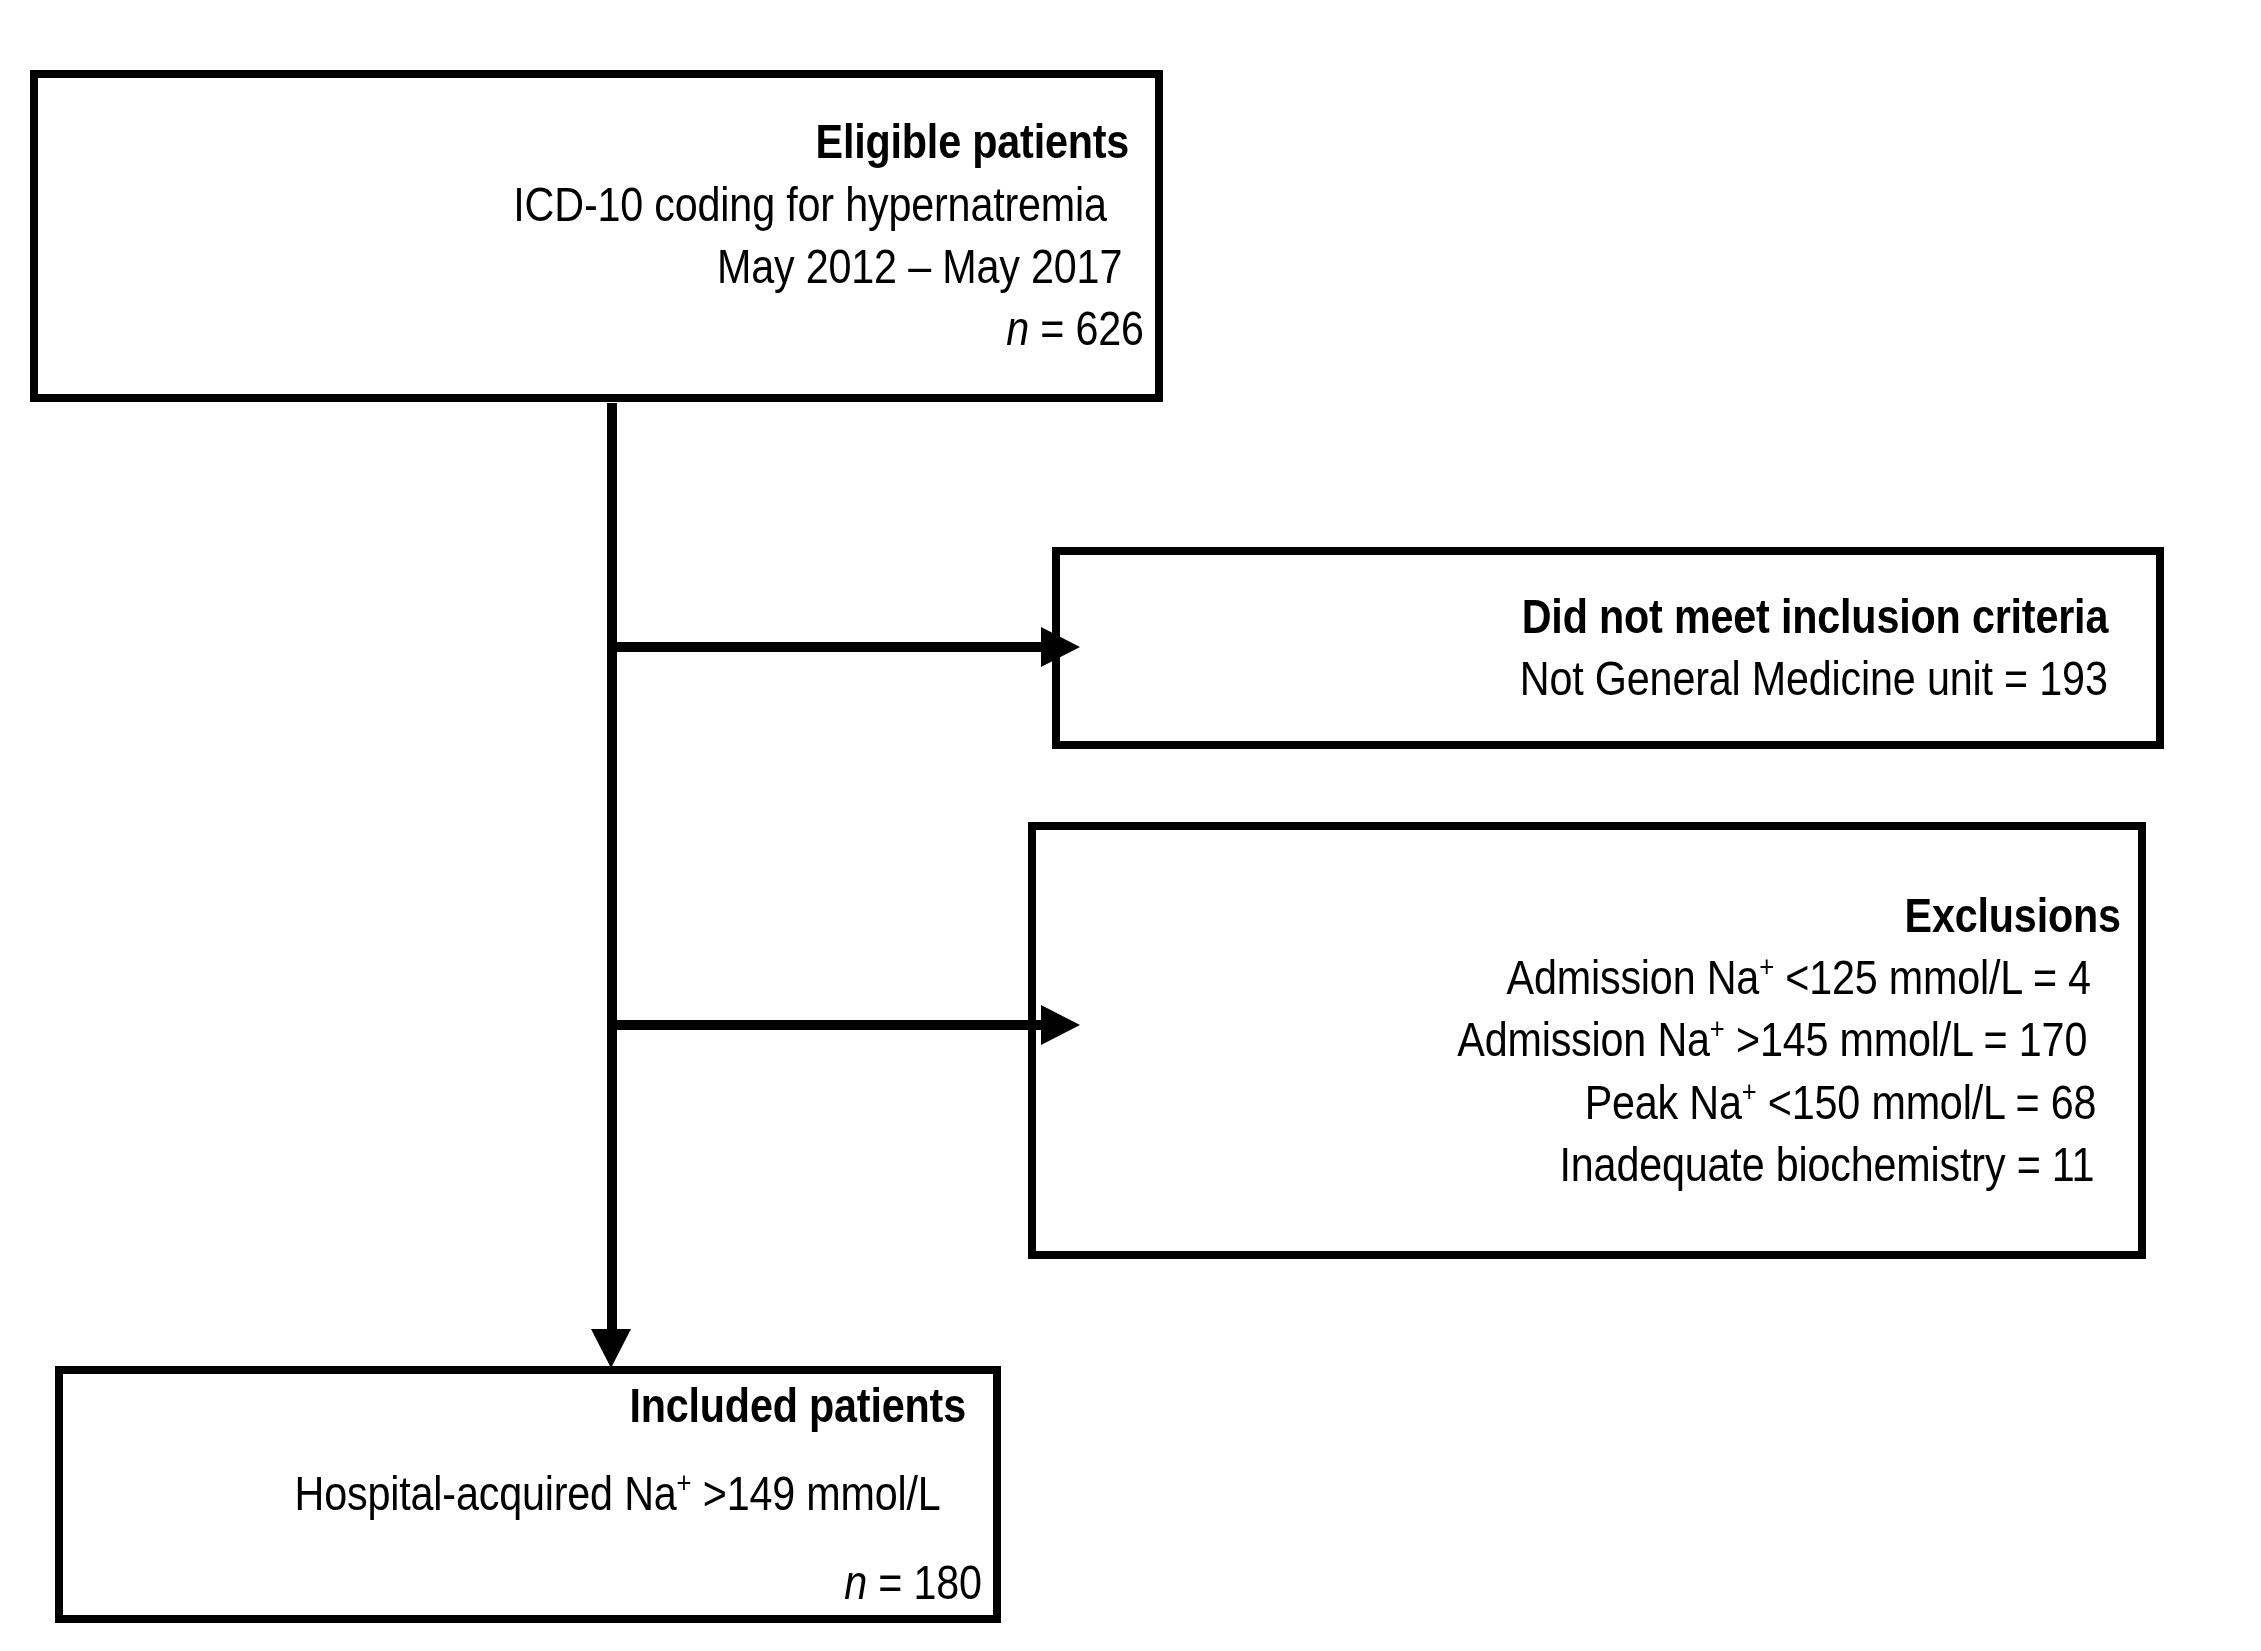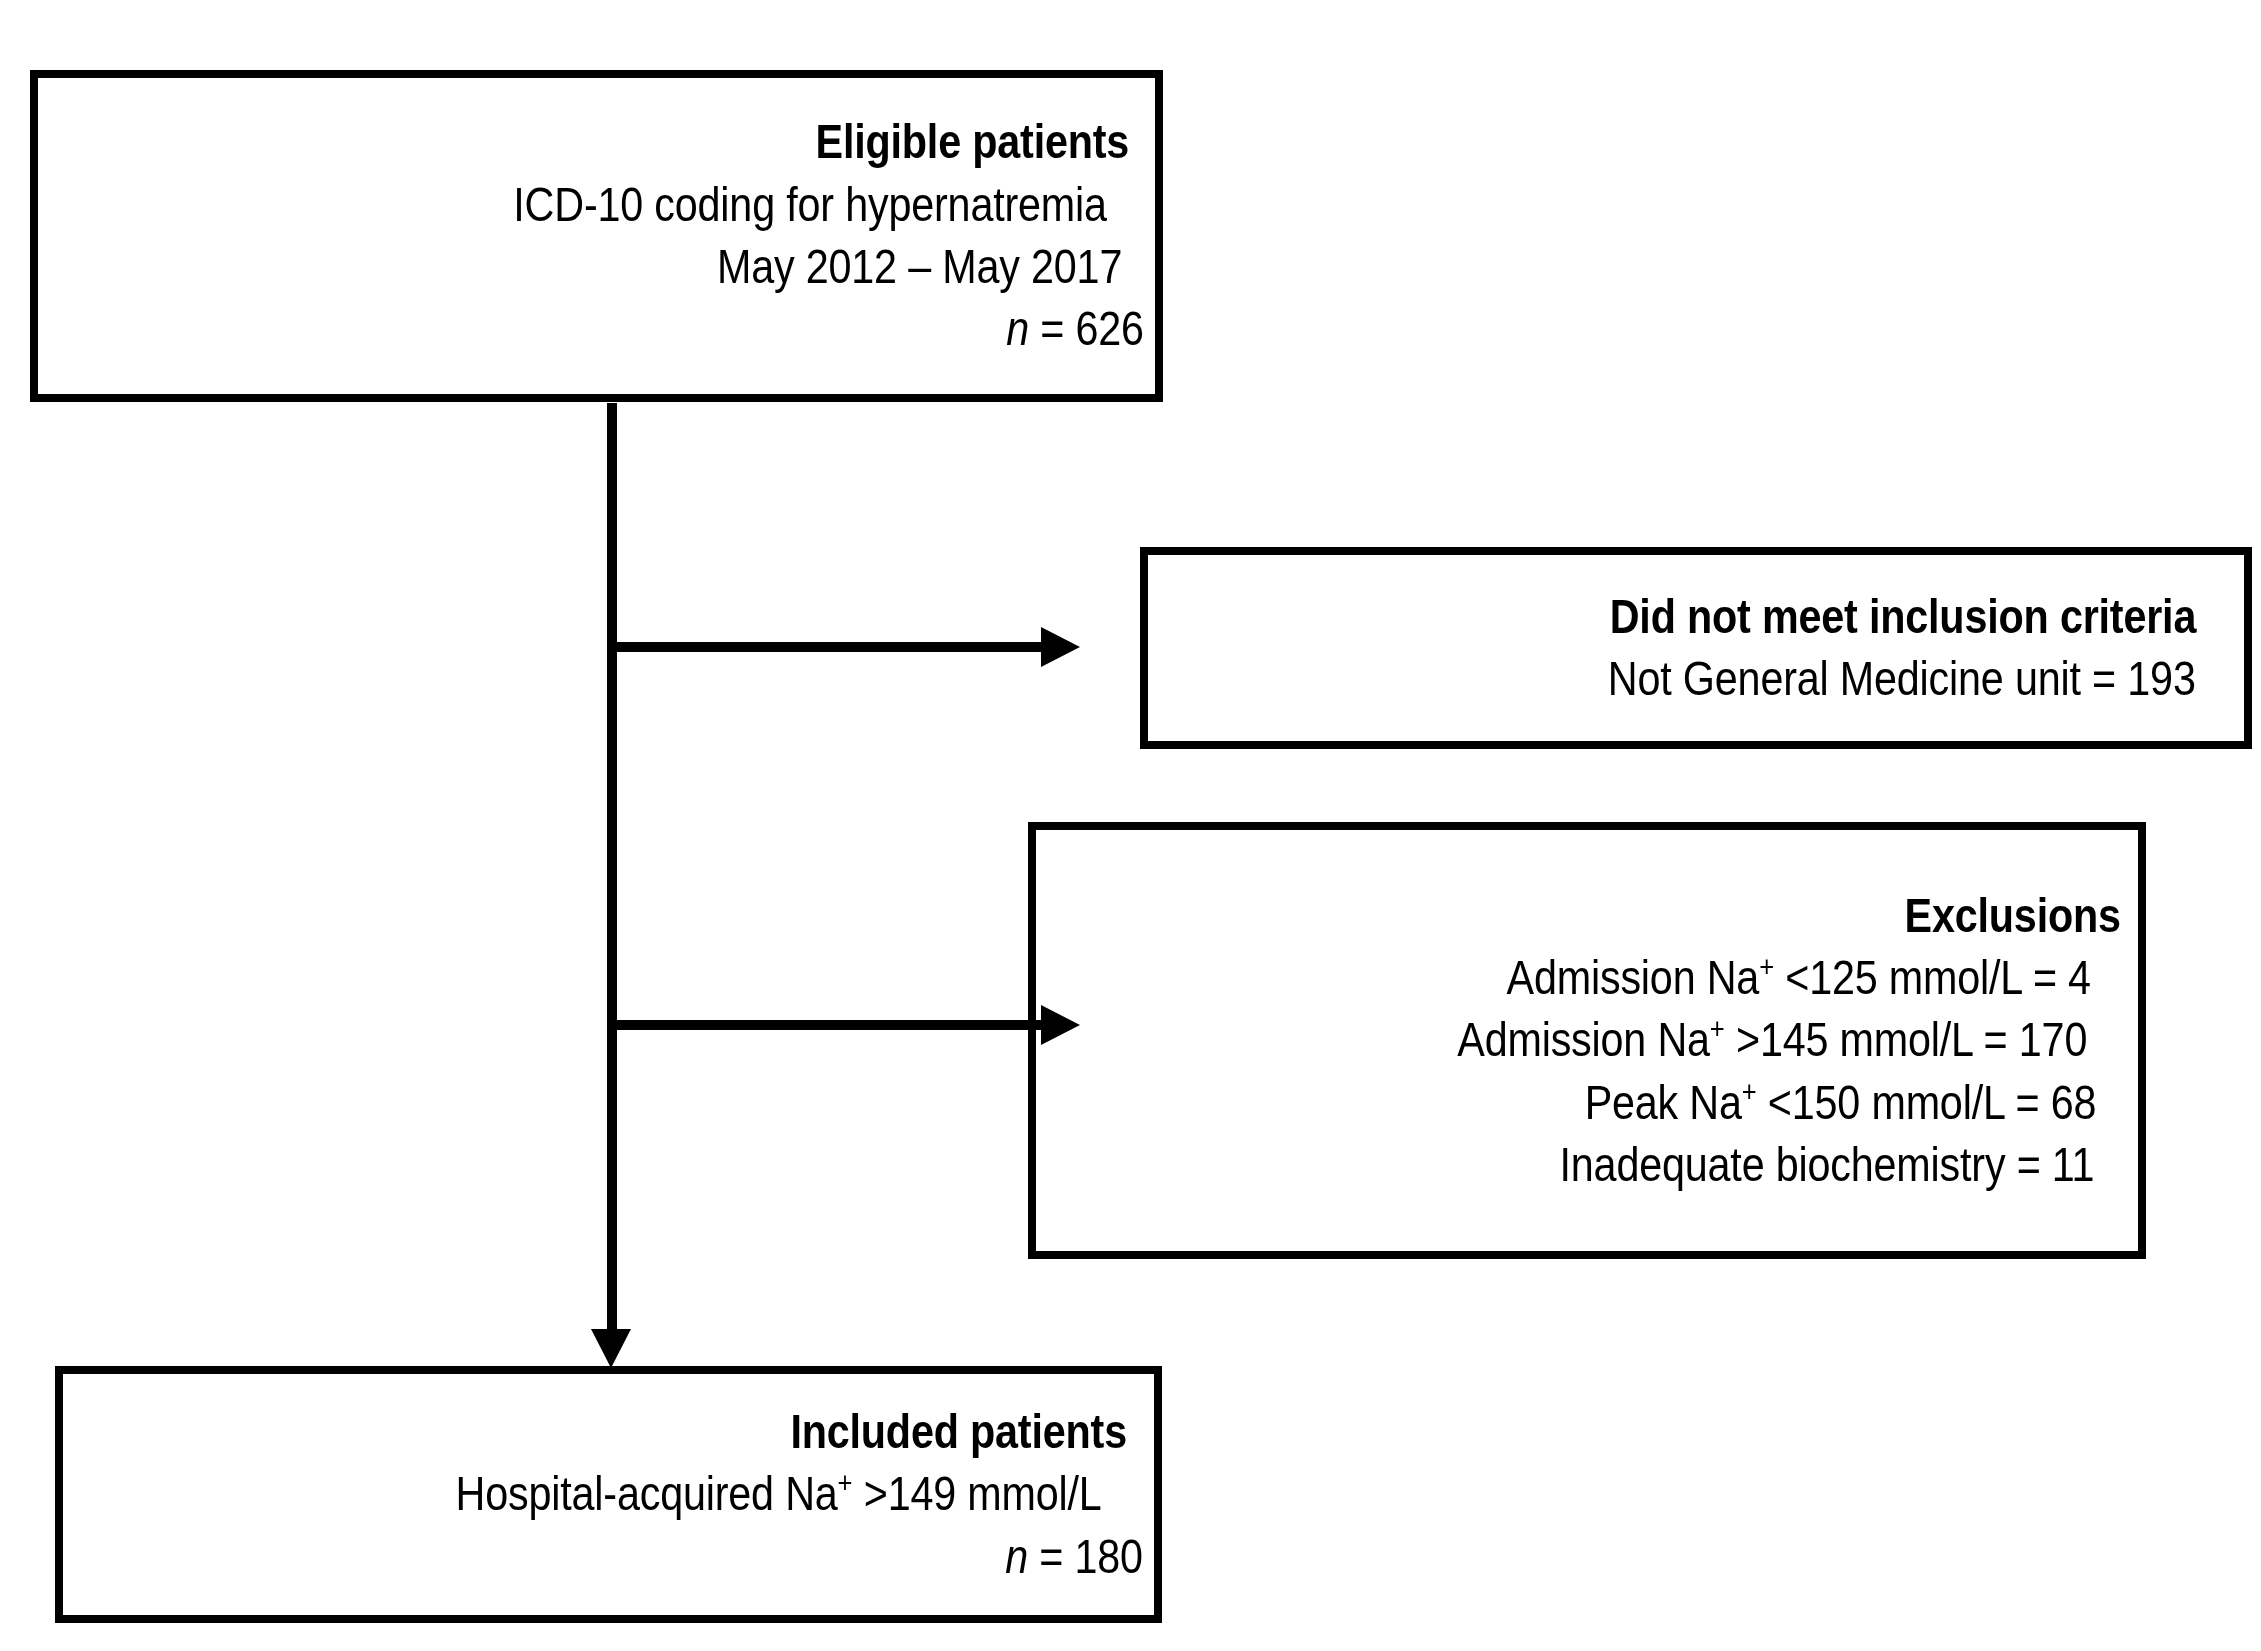--- a/index.html
+++ b/index.html
@@ -48,23 +48,23 @@
     font-style: italic;
   }
   .node .line sup {
     font-size: 0.62em;
     vertical-align: super;
     line-height: 0;
   }
 
   
   #box-eligible  { left: 30px;   top: 70px;   width: 1133px; height: 332px; }
-  #box-noinclude { left: 1140px; top: 547px;  width: 1112px; height: 202px; }
+  #box-noinclude { left: 1052px; top: 547px;  width: 1112px; height: 202px; }
   #box-exclusion { left: 1028px; top: 822px; width: 1118px; height: 437px; }
-  #box-included  { left: 55px;   top: 1366px; width: 1107px; height: 257px; }
+  #box-included  { left: 55px;   top: 1366px; width: 946px; height: 257px; gap: 26px; }
 
   
   .conn {
     position: absolute;
     background: #000000;
   }
   
   #trunk-vertical {
     left: 607px;
     top: 403px;

